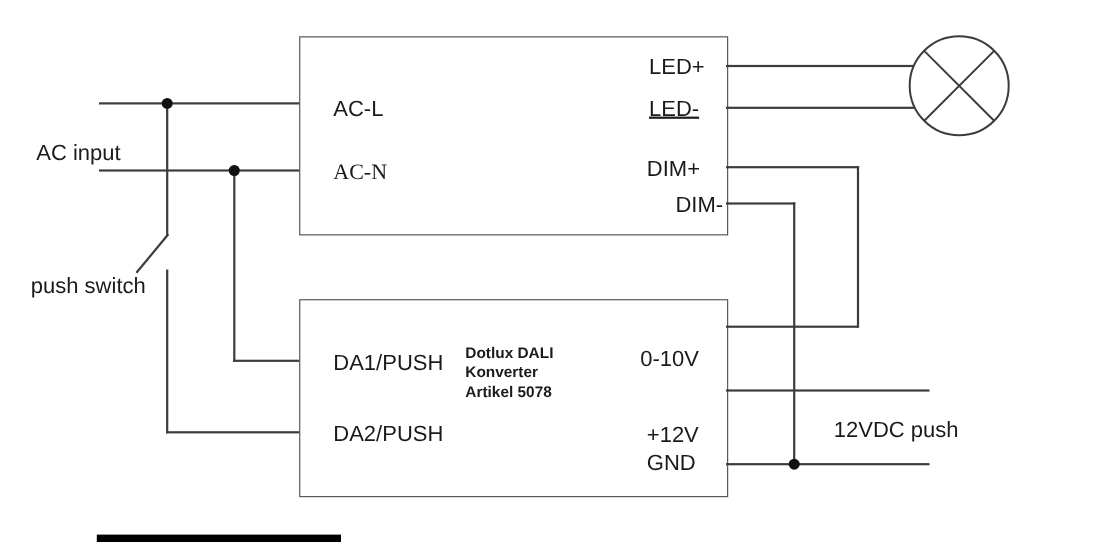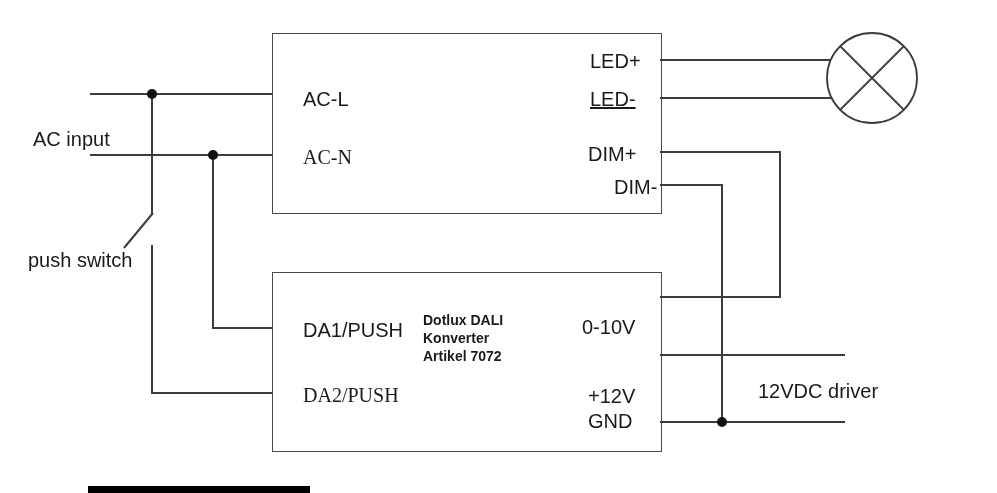--- a/index.html
+++ b/index.html
@@ -104,38 +104,38 @@
   </svg>
 
   <svg class="overlay" style="left:820px; top:26px;" width="110" height="110">
     <circle cx="52" cy="52" r="45" fill="none" stroke="#3c3c3c" stroke-width="1.8"></circle>
     <line x1="20" y1="20" x2="84" y2="84" stroke="#3c3c3c" stroke-width="1.8"></line>
     <line x1="20" y1="84" x2="84" y2="20" stroke="#3c3c3c" stroke-width="1.8"></line>
   </svg>
 
   <div class="lbl" style="left:33px; top:115px;margin-top:12px;">AC input</div>
   <div class="lbl" style="left:28px; top:248px;text-align:center;">push switch</div>
-  <div class="lbl" style="left:758px; top:379px;">12VDC driver</div>
+  <div class="lbl" style="left:758px; top:379px;">12VDC push</div>
 
   <div class="lbl" style="left:303px; top:87px;">AC-L</div>
   <div class="lbl" style="left:303px; top:145px;font-family:Liberation Serif, serif;">AC-N</div>
 
 
   <div class="lbl" style="left:590px; top:49px;">LED+</div>
   <div class="lbl" style="left:590px; top:87px;text-decoration:underline;">LED-</div>
   <div class="lbl" style="left:588px; top:142px;">DIM+</div>
   <div class="lbl" style="left:614px; top:175px;">DIM-</div>
 
   <div class="lbl" style="left:303px; top:318px;">DA1/PUSH</div>
-  <div class="lbl" style="left:303px; top:383px;font-family:Liberation Serif, serif;">DA2/PUSH</div>
+  <div class="lbl" style="left:303px; top:383px;">DA2/PUSH</div>
 
   <div class="lbl bold" style="left:423px; top:311px;">
     <div>Dotlux DALI</div>
     <div>Konverter</div>
-    <div>Artikel 7072</div>
+    <div>Artikel 5078</div>
   </div>
 
   <div class="lbl" style="left:582px; top:287px;margin-top:28px;">0-10V</div>
   <div class="lbl" style="left:588px; top:344px;margin-top:40px;">+12V</div>
   <div class="lbl" style="left:588px; top:409px;">GND</div>
 
   <div class="bottom-bar"></div>
 
 </div>
 

